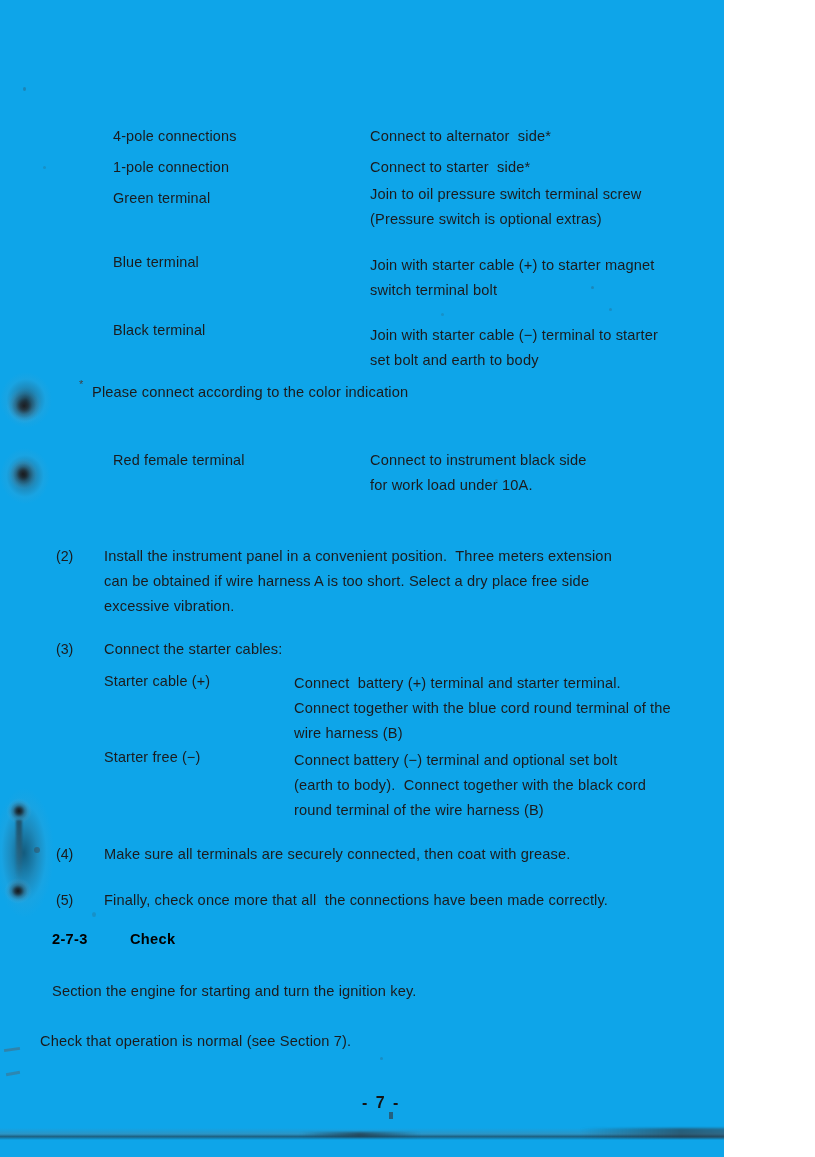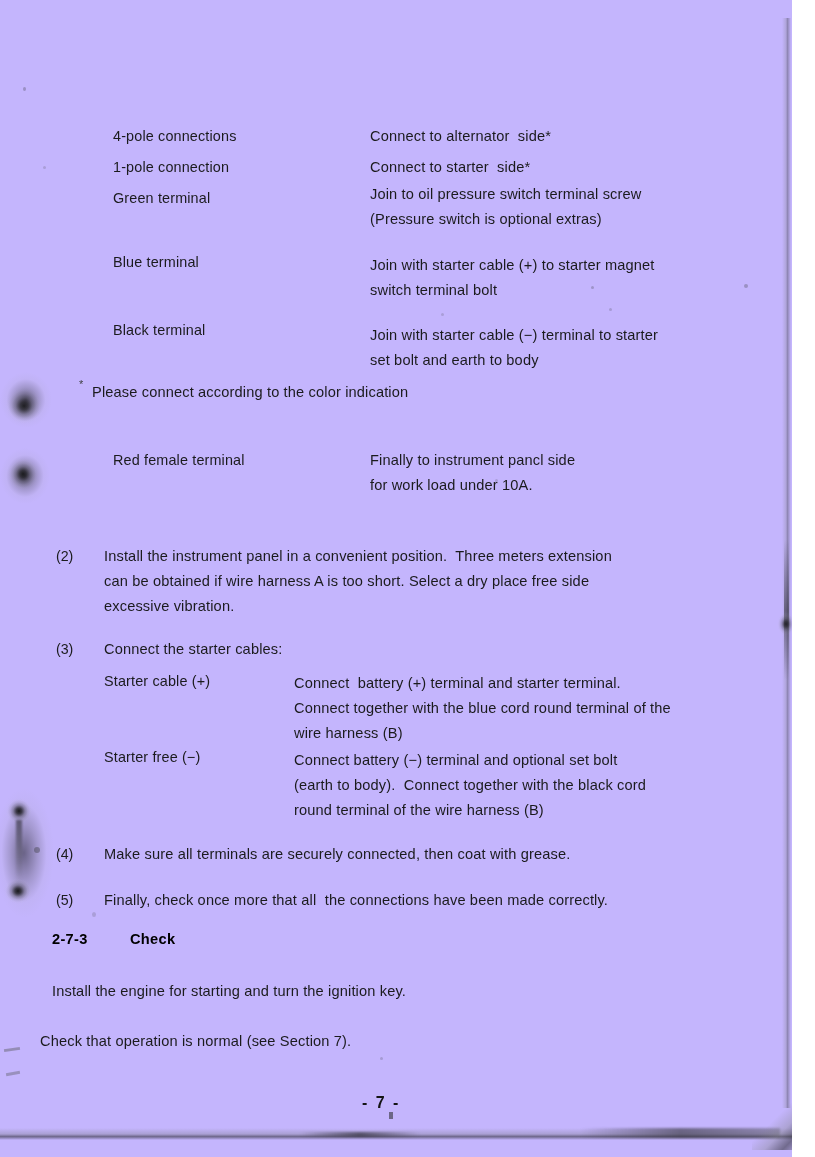--- a/index.html
+++ b/index.html
@@ -3,23 +3,23 @@
 <meta charset="utf-8">
 <title>Scanned Manual Page</title>
 <style>
   html, body {
     margin: 0;
     padding: 0;
     background: #ffffff;
   }
   #page {
     position: relative;
-    width: 792px;
+    width: 724px;
     height: 1157px;
-    background: #c4b5fd;
+    background: #0ea5e9;
     overflow: hidden;
     font-family: "Liberation Sans", "DejaVu Sans", sans-serif;
     color: #18181a;
     -webkit-font-smoothing: antialiased;
   }
 
   
   .tx {
     position: absolute;
     font-size: 14.6px;
@@ -180,21 +180,21 @@
     <div class="tx desc-col" style="left:370px; top:278px;text-align:right;">switch terminal bolt</div>
 
     <div class="tx label-col" style="left:113px; top:318px;">Black terminal</div>
     <div class="tx desc-col" style="left:370px; top:323px;">Join with starter cable (−) terminal to starter</div>
     <div class="tx desc-col" style="left:370px; top:348px;">set bolt and earth to body</div>
 
     <div class="sup-ast" style="left:79px; top:378px;">*</div>
     <div class="tx" style="left:92px; top:380px;">Please connect according to the color indication</div>
 
     <div class="tx label-col" style="left:113px; top:448px;">Red female terminal</div>
-    <div class="tx desc-col" style="left:370px; top:448px;">Finally to instrument pancl side</div>
+    <div class="tx desc-col" style="left:370px; top:448px;">Connect to instrument black side</div>
     <div class="tx desc-col" style="left:370px; top:473px;">for work load under 10A.</div>
   </div>
 
   <div>
     <div class="num" style="left:56px; top:544px;">(2)</div>
     <div class="tx" style="left:104px; top:544px;">Install the instrument panel in a convenient position.  Three meters extension</div>
     <div class="tx" style="left:104px; top:569px;">can be obtained if wire harness A is too short. Select a dry place free side</div>
     <div class="tx" style="left:104px; top:594px;">excessive vibration.</div>
   </div>
 
@@ -220,19 +220,19 @@
 
   <div>
     <div class="num" style="left:56px; top:888px;">(5)</div>
     <div class="tx" style="left:104px; top:888px;">Finally, check once more that all  the connections have been made correctly.</div>
   </div>
 
   <div class="heading" style="left:52px; top:931px;">2-7-3</div>
   <div class="heading" style="left:130px; top:931px;">Check</div>
 
   <div>
-    <div class="tx" style="left:52px; top:979px;">Install the engine for starting and turn the ignition key.</div>
+    <div class="tx" style="left:52px; top:979px;">Section the engine for starting and turn the ignition key.</div>
     <div class="tx" style="left:40px; top:1004px;margin-top:25px;">Check that operation is normal (see Section 7).</div>
   </div>
 
   <div class="pagenum" style="left:362px; top:1094px;">- 7 -</div>
 
 </div>
 
 </body></html>

